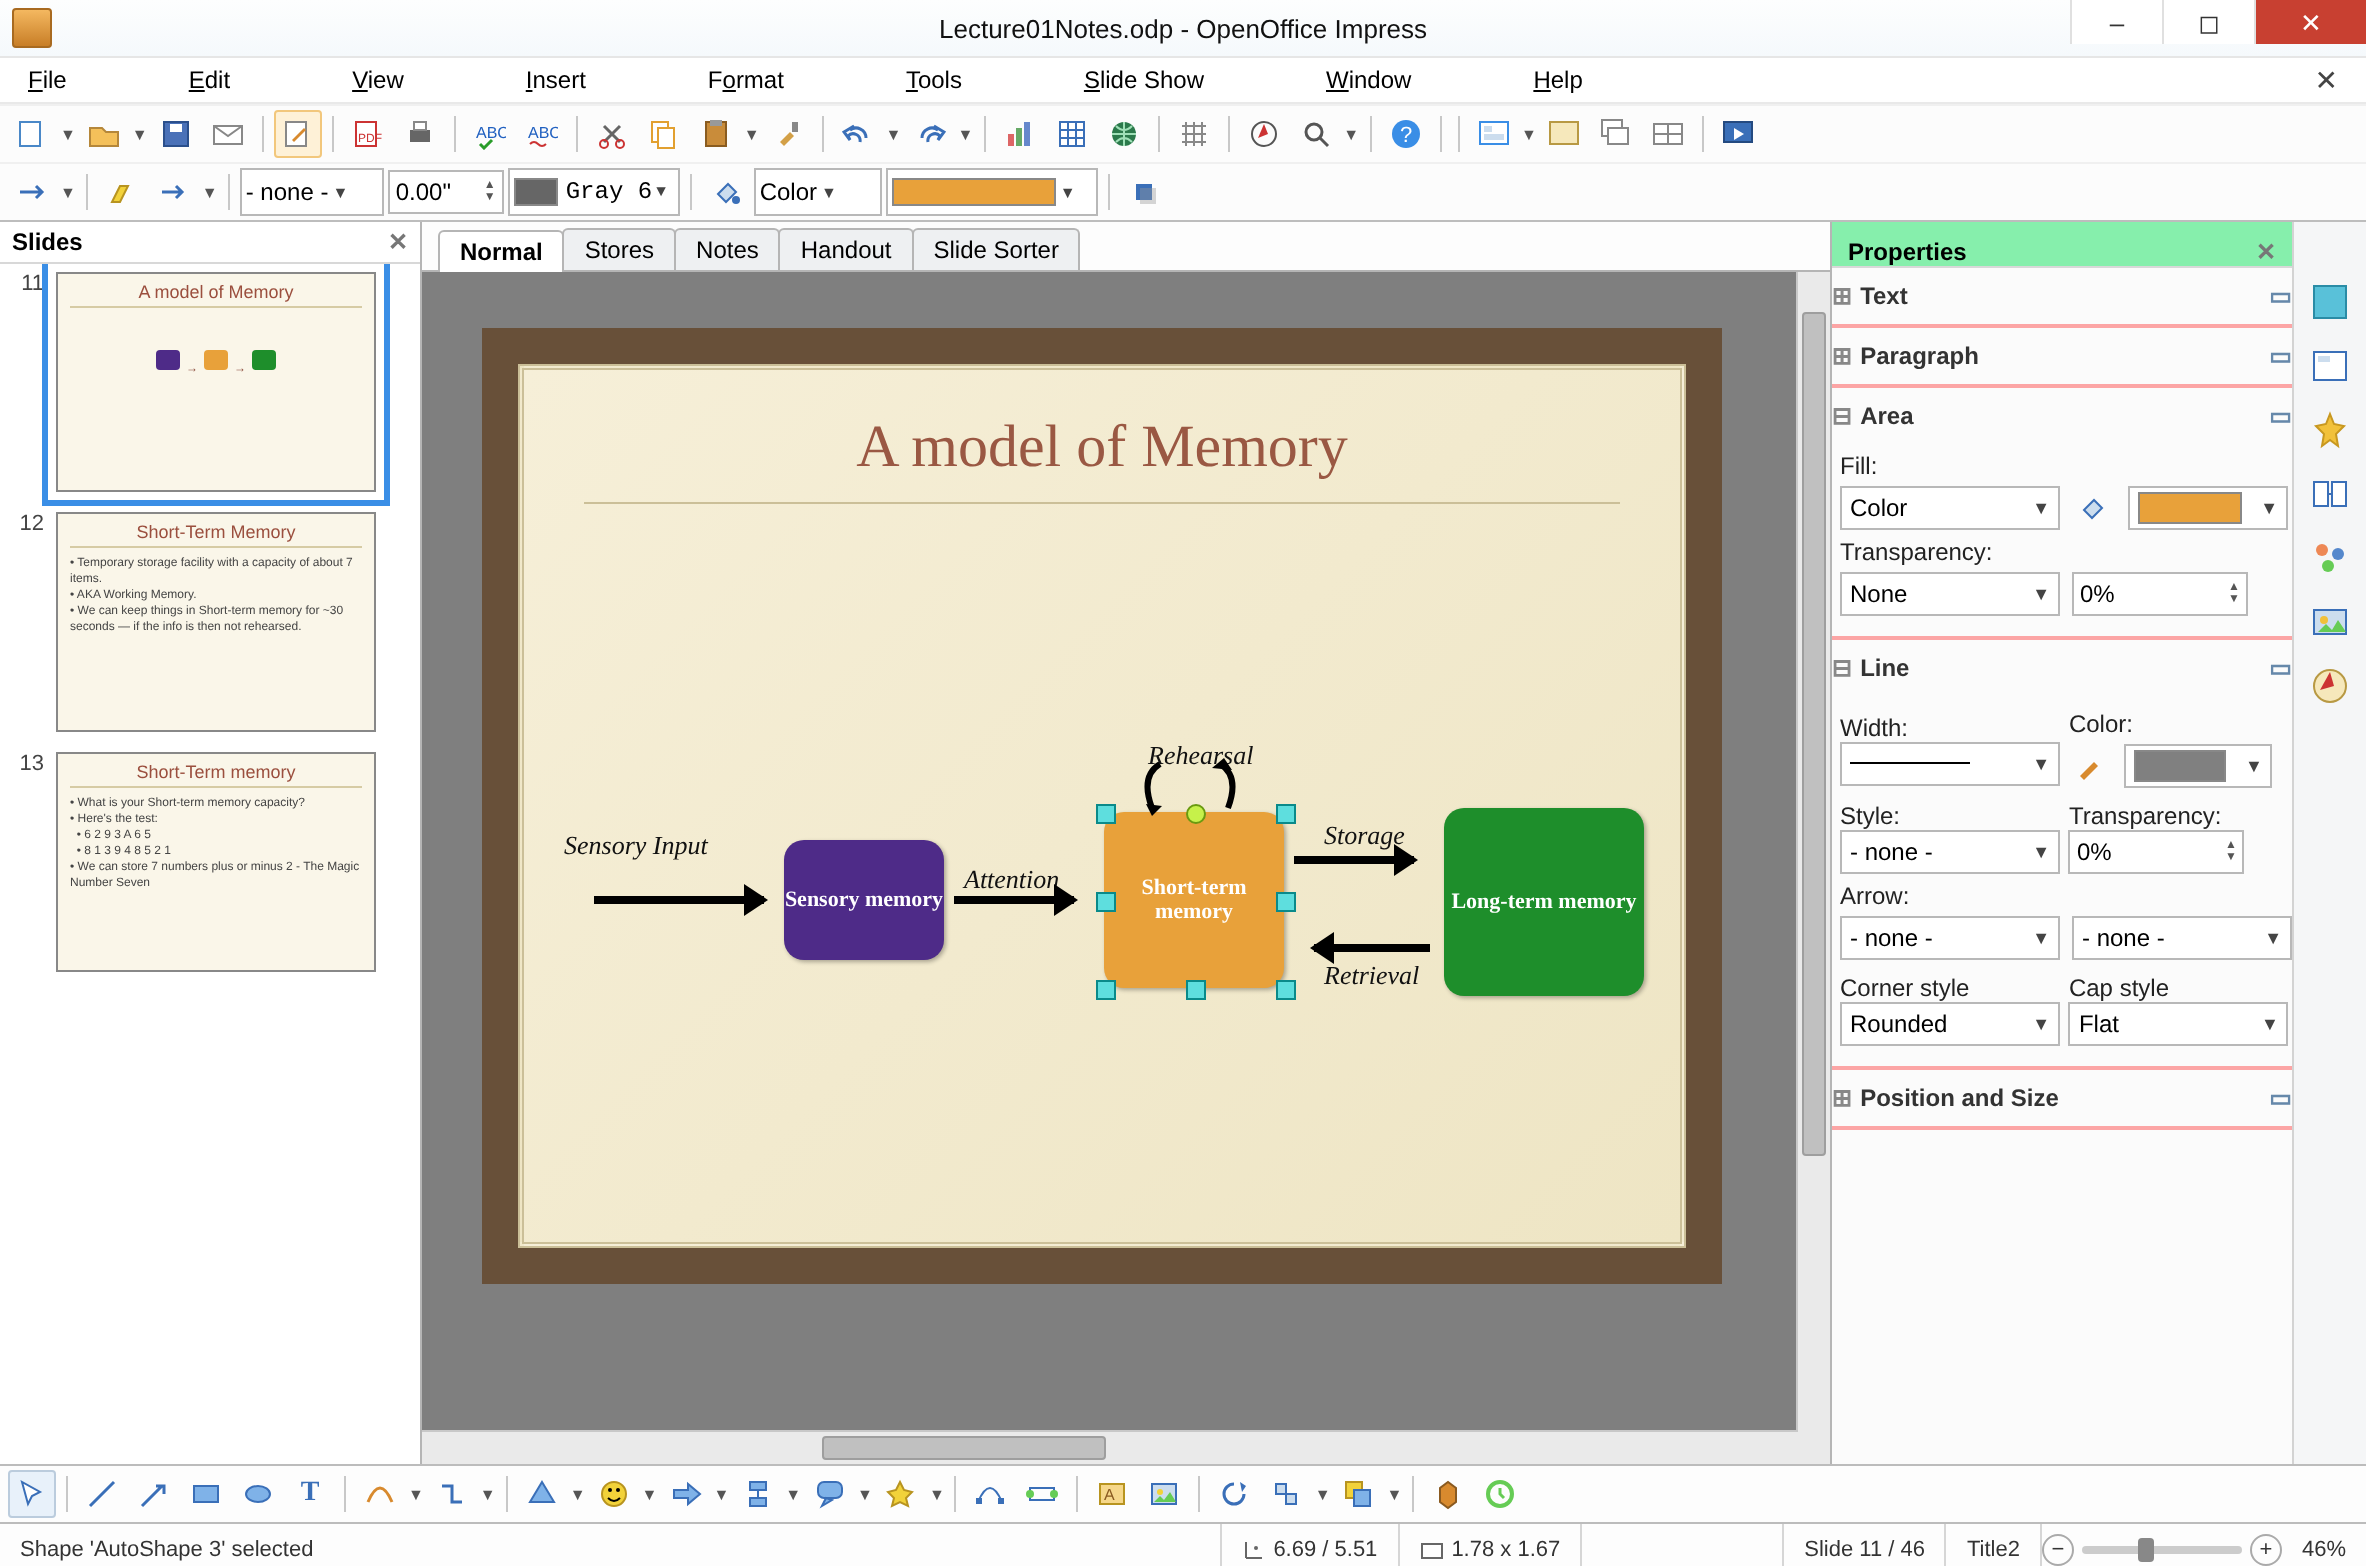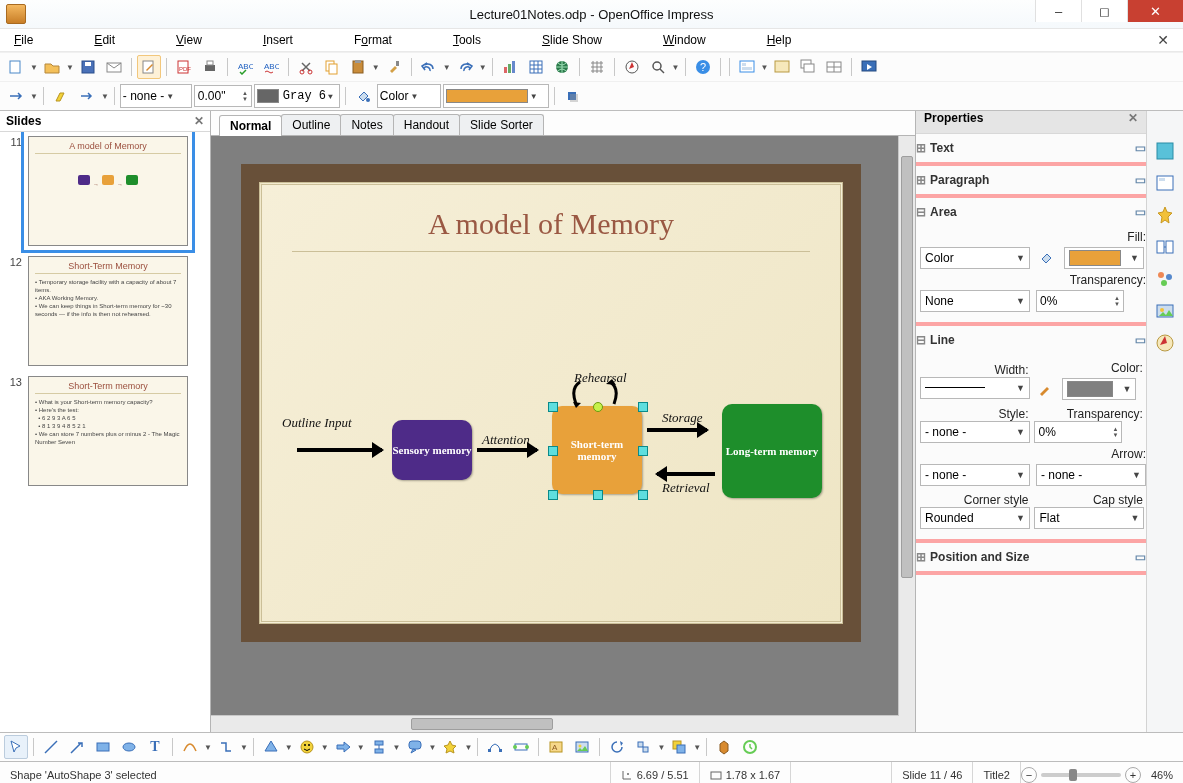--- a/index.html
+++ b/index.html
@@ -228,26 +228,26 @@
 
   
   .props-panel {
     width: 230px;
     background:#fbfbfb;
     border-left:1px solid #b5b5b5;
     display:flex; flex-direction:column;
     overflow:auto;
   }
   .props-header {
-    height:22px; display:flex; align-items:flex-start; justify-content:space-between;
+    height:22px; display:flex; align-items:flex-end; justify-content:space-between;
     padding:0 8px; border-bottom:1px solid #d8d8d8;
-    background:#e5e5e5; font-weight:bold;
+    background:#86efac; font-weight:bold;
   }
   .psec {
-    border-bottom:4px solid #fca5a5; padding:4px 0;text-align:right;
+    border-bottom:2px solid #fca5a5; padding:4px 0;
   }
   .psec-head {
     display:flex; align-items:center; justify-content:space-between;
     font-weight:bold; font-size:12px; color:#333; height:20px;
   }
   .psec-head .togg { color:#888; margin-right:4px;}
   .psec-body { padding:4px 0 6px 4px; }
   .plabel { font-size:12px; color:#222; margin-top:4px;}
   .psel { width:100px; height:20px; border:1px solid #b8b8b8; background:#fff; display:inline-flex; align-items:center; padding:0 4px; justify-content:space-between;}
   .pcaret { font-size:9px; color:#444;}
@@ -597,34 +597,34 @@
           <div class="t-title">Short-Term memory</div>
           <div class="t-body">• What is your Short-term memory capacity?<br>• Here's the test:<br>&nbsp;&nbsp;• 6 2 9 3 A 6 5<br>&nbsp;&nbsp;• 8 1 3 9 4 8 5 2 1<br>• We can store 7 numbers plus or minus 2 - The Magic Number Seven</div>
         </div>
       </div>
     </div>
   </div>
 
   <div class="content-area">
     <div class="view-tabs">
       <div class="vtab selected">Normal</div>
-      <div class="vtab">Outline</div>
+      <div class="vtab">Stores</div>
       <div class="vtab">Notes</div>
       <div class="vtab">Handout</div>
       <div class="vtab">Slide Sorter</div>
     </div>
     <div class="canvas-wrap">
       <div class="slide">
         <div class="slide-frame"></div>
         <div class="slide-inner">
           <div class="slide-title">A model of Memory</div>
 
           <div class="diagram">
 
-            <div class="lbl" style="left:0;top:35px;">Outline Input</div>
+            <div class="lbl" style="left:0;top:35px;">Sensory Input</div>
             <div class="lbl" style="left:200px;top:52px;">Attention</div>
             <div class="lbl" style="left:292px;top:-10px;">Rehearsal</div>
             <div class="lbl" style="left:380px;top:30px;">Storage</div>
             <div class="lbl" style="left:380px;top:100px;">Retrieval</div>
 
             <div class="mbox" style="left:110px; top:40px; width:80px; height:60px; background:#4e2b88;">
                 <span>Sensory memory</span>
               </div>
             <div class="mbox" style="left:270px; top:26px; width:90px; height:88px; background:#e8a13a;">
                 <span>Short-term memory</span>

